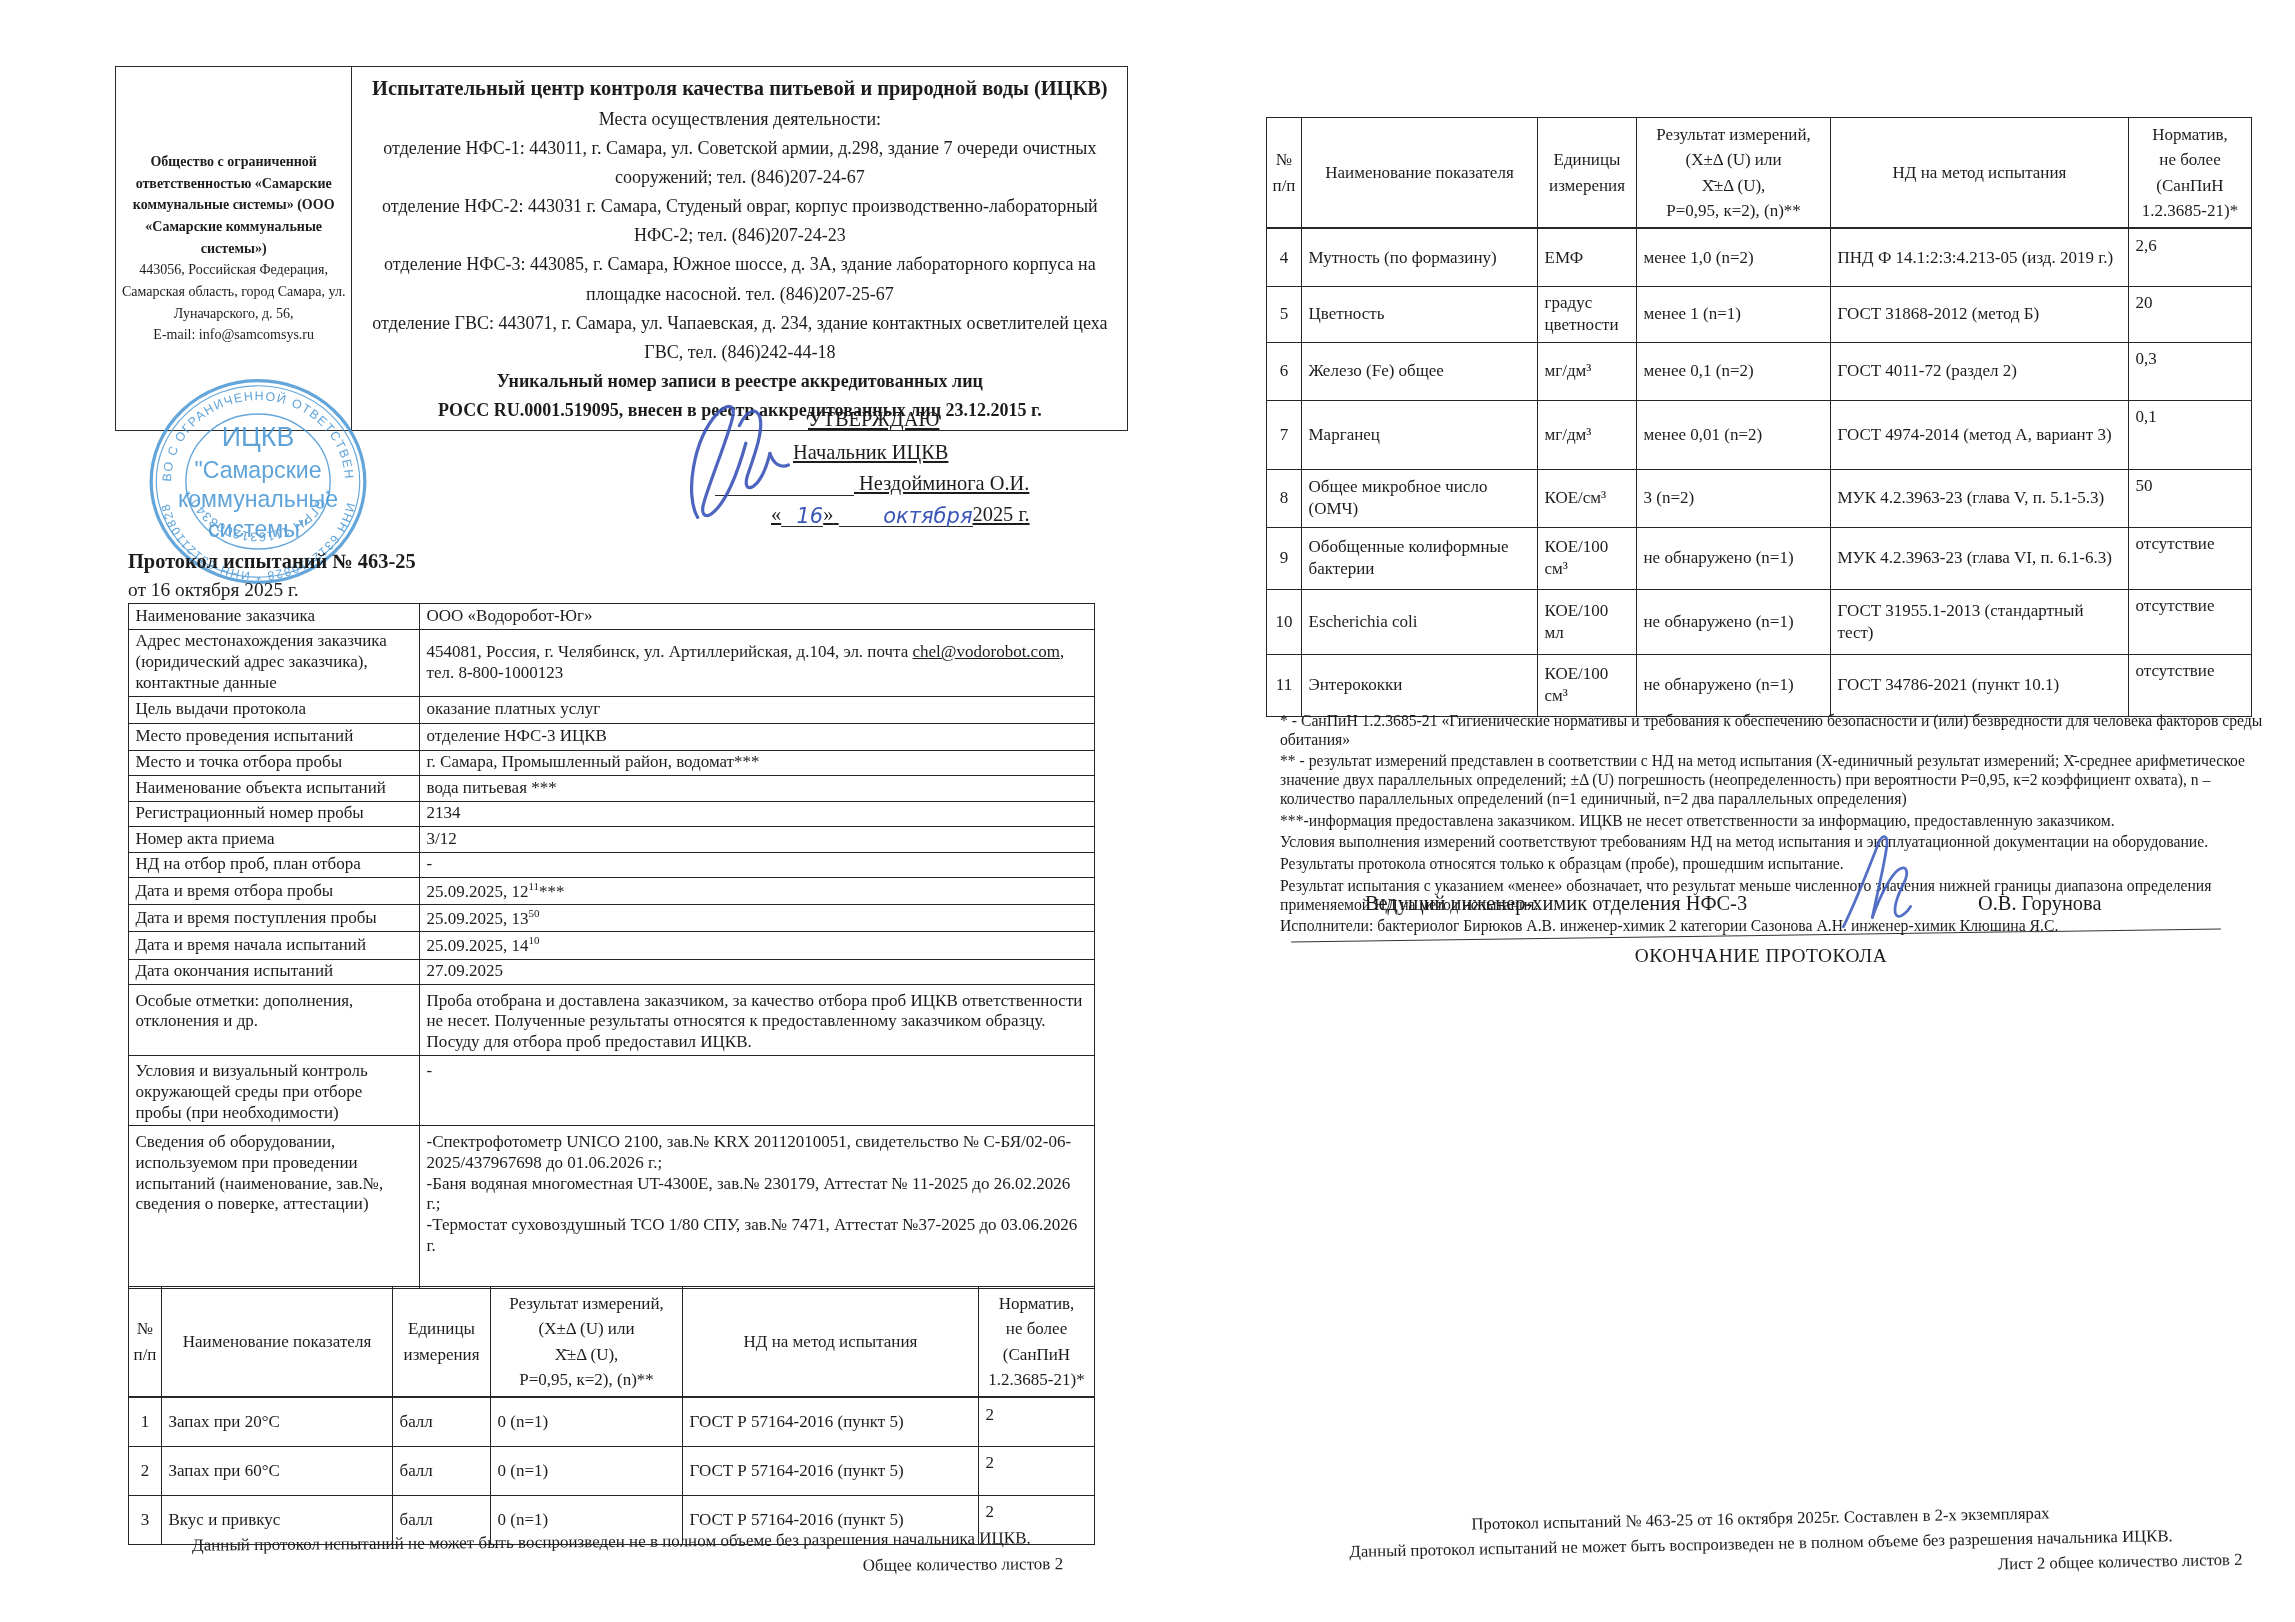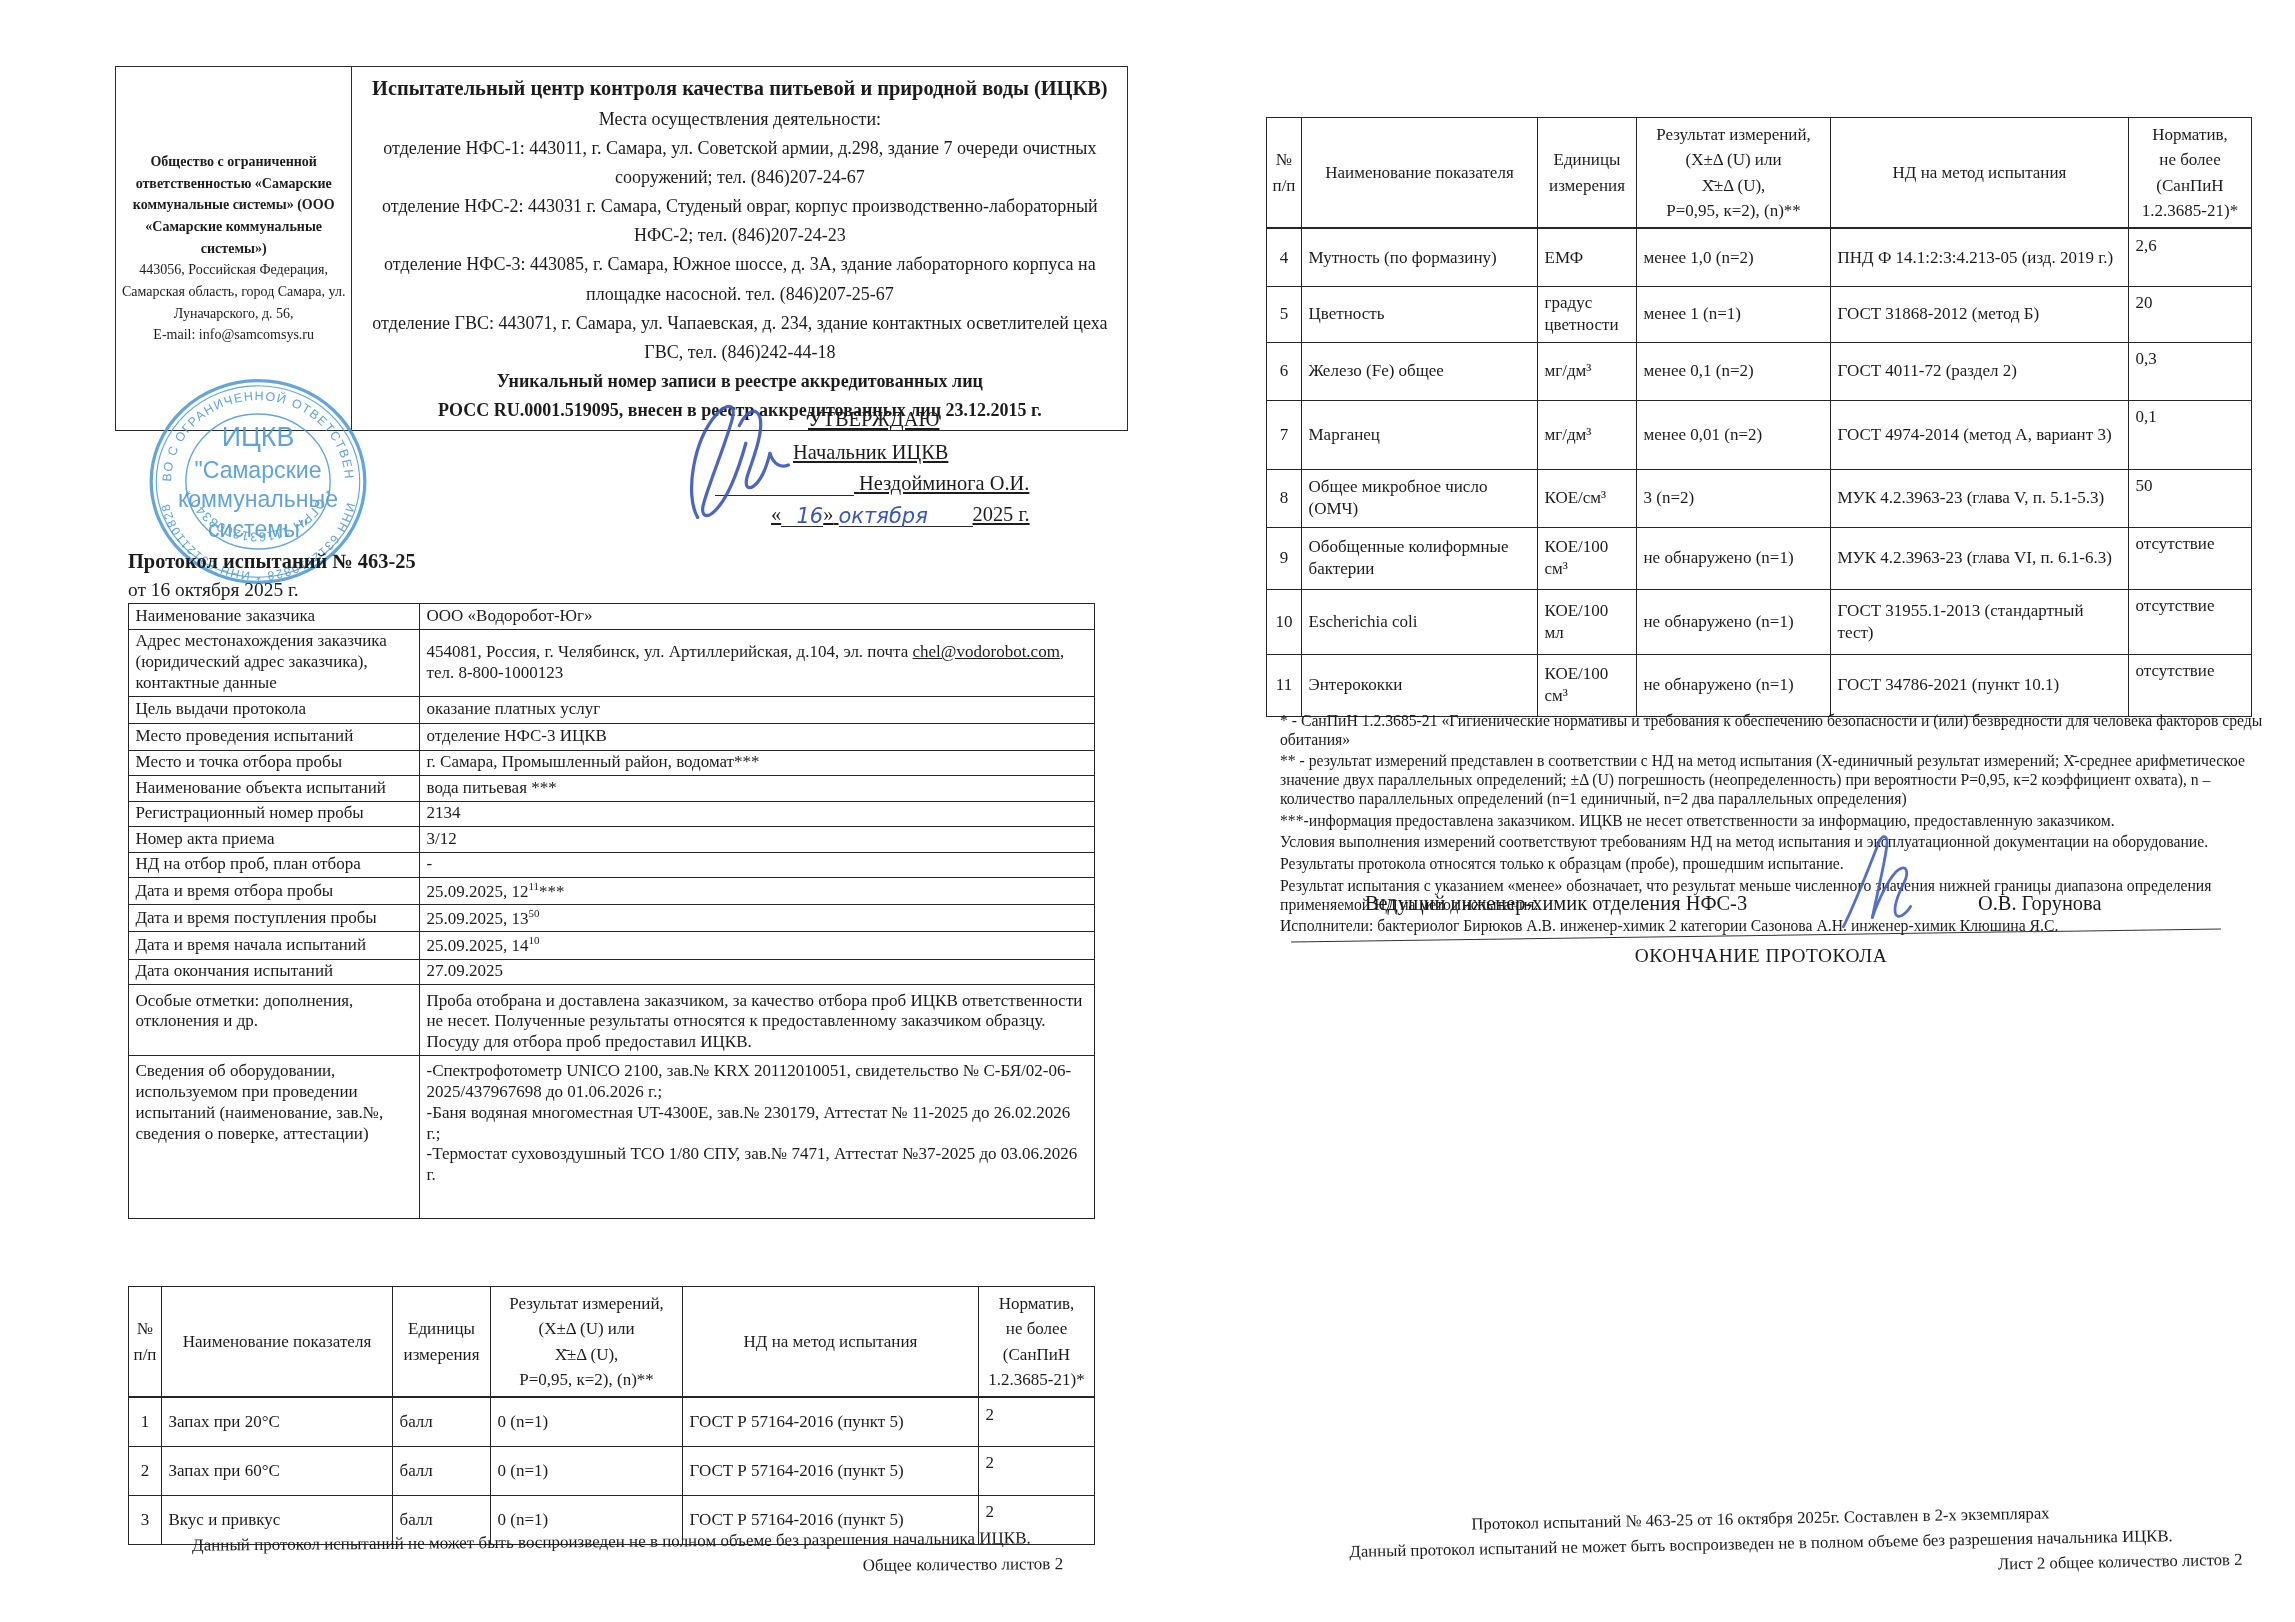--- a/index.html
+++ b/index.html
@@ -20,21 +20,21 @@
   .stamp svg{display:block;}
 
   
   .approve{font-size:20.4px;line-height:1.28;}
   .approve .r1{padding-left:93px;}
   .approve .r2{padding-left:78px;padding-top:6.5px;}
   .approve .r3{padding-top:5.6px;}
   .sig-line{display:inline-block;width:139px;border-bottom:1.9px solid #2a2a2a;height:20.4px;vertical-align:bottom;}
   .approve .r4{padding-left:56px;padding-top:4.6px;}
   .blank{display:inline-block;min-width:42px;border-bottom:1.9px solid #2a2a2a;text-align:right;height:23px;vertical-align:bottom;}
-  .blank2{display:inline-block;min-width:134px;border-bottom:1.9px solid #2a2a2a;text-align:left;height:23px;vertical-align:bottom;}
+  .blank2{display:inline-block;min-width:134px;border-bottom:1.9px solid #2a2a2a;text-align:right;height:23px;vertical-align:bottom;}
   .hand{font-family:"DejaVu Sans",sans-serif;font-style:italic;color:#3a55b8;font-size:21px;}
 
   
   .proto-title{width:967px;text-align:left;font-size:20.4px;line-height:1.4;}
   .proto-title .t1{font-weight:bold;}
   .proto-title .t2{font-size:19.4px;}
 
   
   .info-table{border-collapse:collapse;table-layout:fixed;width:967px;font-size:17px;}
   .info-table td{border:1.4px solid #262626;padding:1.9px 6.5px;line-height:1.22;vertical-align:middle;}
@@ -214,20 +214,24 @@
       <td><span>25.09.2025, 14</span><sup>10</sup></td>
     </tr>
     <tr style="height:23px">
       <td class="lbl">Дата окончания испытаний</td>
       <td>27.09.2025</td>
     </tr>
     <tr style="height:70px">
       <td class="lbl vtop">Особые отметки: дополнения, отклонения и др.</td>
       <td class="vtop">Проба отобрана и доставлена заказчиком, за качество отбора проб ИЦКВ ответственности не несет. Полученные результаты относятся к предоставленному заказчиком образцу. Посуду для отбора проб предоставил ИЦКВ.</td>
     </tr>
+    <tr style="height:64px">
+      <td class="lbl vtop">Условия и визуальный контроль окружающей среды при отборе пробы (при необходимости)</td>
+      <td class="vtop">-</td>
+    </tr>
     <tr style="height:163px">
       <td class="lbl vtop">Сведения об оборудовании, используемом при проведении испытаний (наименование, зав.№, сведения о поверке, аттестации)</td>
       <td class="vtop">
         <div>-Спектрофотометр UNICO 2100, зав.№ KRX 20112010051, свидетельство № С-БЯ/02-06-2025/437967698 до 01.06.2026 г.;</div>
         <div>-Баня водяная многоместная UT-4300E, зав.№ 230179,  Аттестат № 11-2025 до 26.02.2026 г.;</div>
         <div>-Термостат суховоздушный ТСО 1/80 СПУ, зав.№ 7471, Аттестат №37-2025 до 03.06.2026 г.</div>
       </td>
     </tr>
   </tbody>
     </table>

